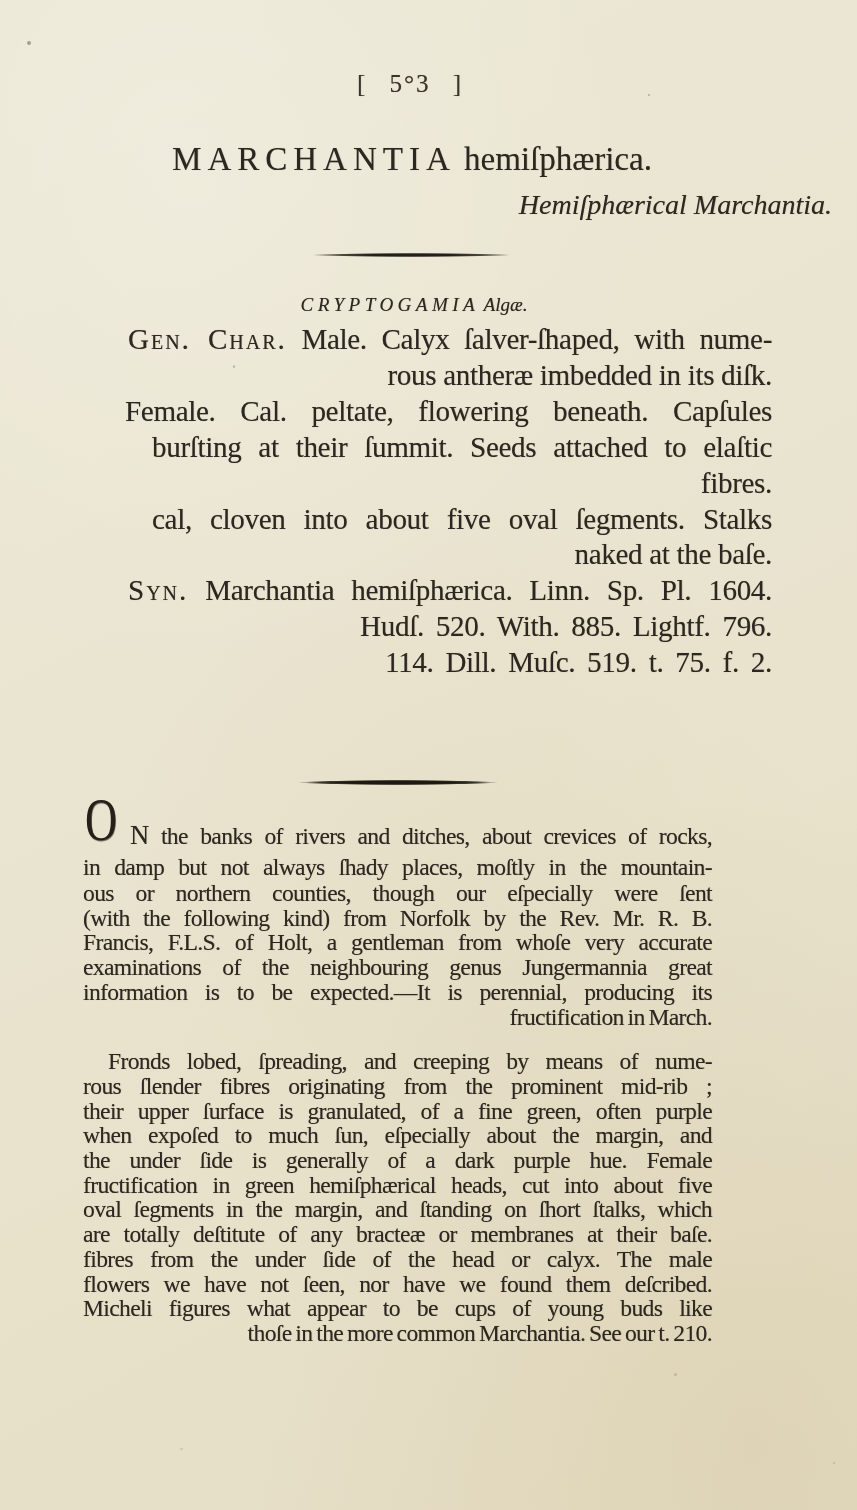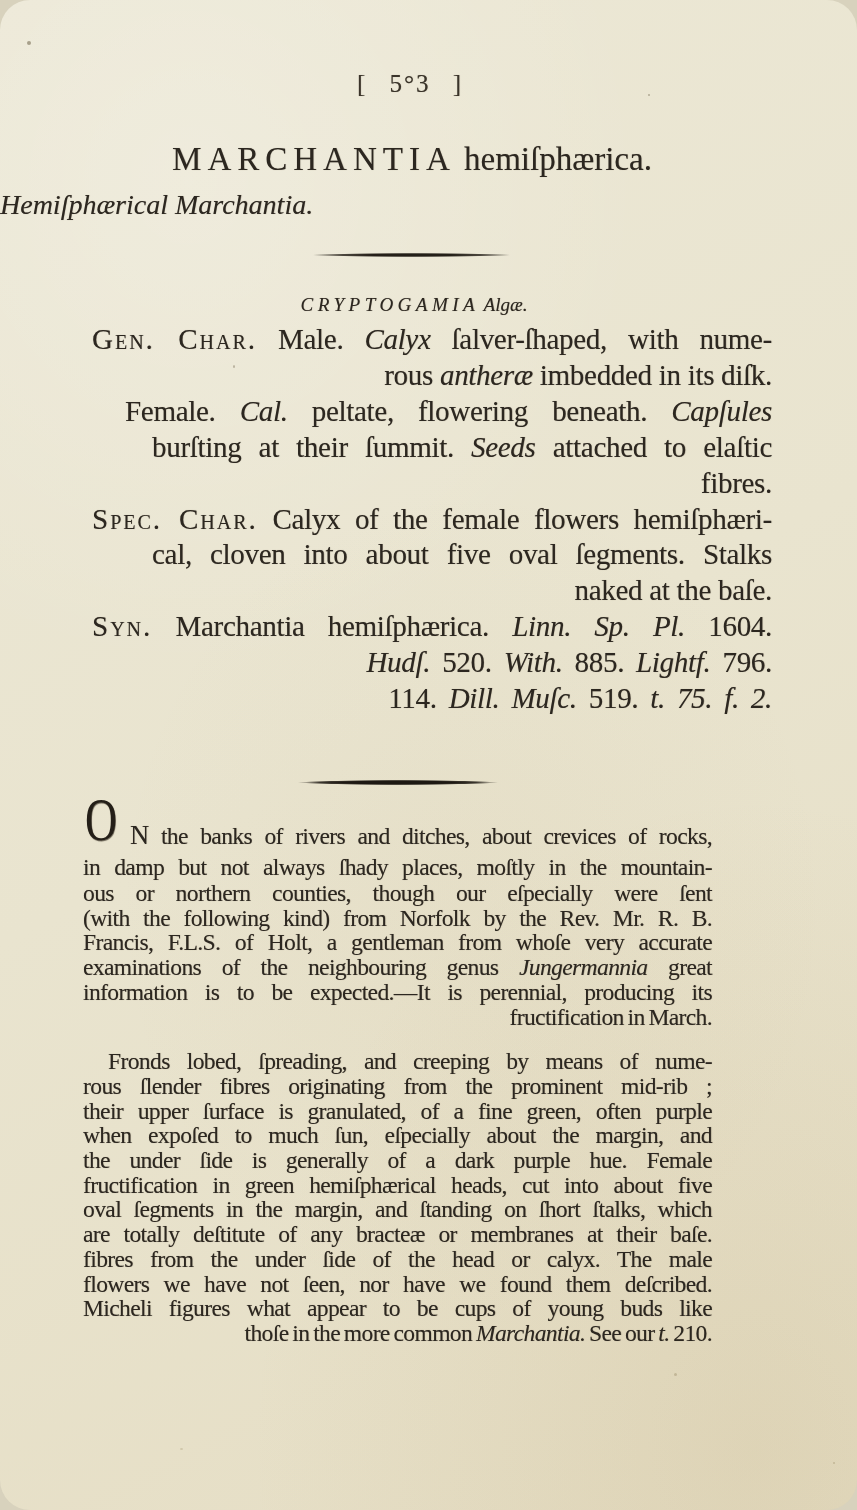--- a/index.html
+++ b/index.html
@@ -8,47 +8,46 @@
     width:857px;height:1510px;
     overflow:hidden;
     background:
       radial-gradient(90% 55% at 22% 12%, rgba(255,255,255,0.20), rgba(255,255,255,0) 60%),
       radial-gradient(95% 70% at 88% 96%, rgba(166,138,82,0.12), rgba(166,138,82,0) 62%),
       radial-gradient(60% 40% at 55% 60%, rgba(173,146,92,0.05), rgba(173,146,92,0) 70%),
       linear-gradient(152deg,#ece8d6 0%, #e9e4cf 48%, #e5ddc3 100%);
     color:#2c2720;
     font-family:"Liberation Serif","DejaVu Serif",serif;
     text-shadow:0.3px 0.4px 0.7px rgba(54,43,28,0.45);
-    border-radius:30px;
   }
   h1,h2{margin:0;padding:0;font-weight:normal;}
   .pageno{position:absolute;top:70px;left:0;width:820px;text-align:center;
     font-size:25px;word-spacing:14px;letter-spacing:2px;color:#3a342a;}
   .title{position:absolute;top:141px;left:0;width:824px;text-align:center;font-size:33px;}
   .title .caps{letter-spacing:6px;text-align:right;}
-  .subtitle{position:absolute;top:189px;left:0;width:816px;text-align:left;
+  .subtitle{position:absolute;top:189px;left:16px;width:816px;text-align:right;
     font-size:28px;font-style:italic;}
   .rule{position:absolute;border:0;}
   .rule1{top:253px;left:310px;width:203px;height:4px;
     background:radial-gradient(ellipse 50% 50% at 50% 50%, #241f18 45%, rgba(36,31,24,0.8) 72%, rgba(36,31,24,0) 100%);}
   .rule2{top:780px;left:298px;width:200px;height:5px;
     background:radial-gradient(ellipse 50% 50% at 50% 50%, #1d1812 55%, rgba(29,24,18,0.85) 78%, rgba(29,24,18,0) 100%);}
   .crypto{position:absolute;top:294px;left:0;width:828px;text-align:center;
     font-size:19px;font-style:italic;}
   .crypto .caps{letter-spacing:4.5px;}
   .charblock{position:absolute;top:322px;left:92px;width:680px;
     font-size:29px;line-height:35.9px;letter-spacing:-0.3px;}
   .charblock .main{padding-left:0;}
   .charblock .sub{padding-left:33px;}
   .charblock .cont{padding-left:60px;}
   .tline{text-align:right;}
   .just{text-align:justify;text-align-last:justify;}
   .spread{word-spacing:5px;}
-  .sc{font-variant:small-caps;letter-spacing:2px;}
-  .i{font-style:italic;}
+  .sc{font-variant:small-caps;letter-spacing:2px;margin-left:36px;}
+  .i{}
   .dropcap{position:absolute;left:85px;top:788px;font-size:62px;line-height:1em;
     transform:scaleX(0.72);transform-origin:left top;color:#241f18;
     text-shadow:0.6px 0.5px 0.8px rgba(40,32,20,0.6);}
   .bodyblock{position:absolute;top:819px;left:83px;width:629px;
     font-size:23.5px;line-height:24.7px;letter-spacing:-0.6px;word-spacing:-1.5px;}
   .first{padding-left:47px;line-height:34px;}
   .second{line-height:28px;}
   .p2{margin-top:20px;}
   .pindent{padding-left:25px;}
   .ncap{font-size:26.5px;line-height:20px;}
@@ -68,21 +67,20 @@
   <div class="rule rule1"></div>
 
   <div class="crypto"><span class="caps">CRYPTOGAMIA</span><span> Algæ.</span></div>
 
   <div class="charblock">
       <div class="tline main just"><span class="sc">Gen. Char.</span><span> Male. </span><span class="i">Calyx</span><span> ſalver-ſhaped, with nume-</span></div>
       <div class="tline cont"><span>rous </span><span class="i">antheræ</span><span> imbedded in its diſk.</span></div>
       <div class="tline sub just"><span>Female. </span><span class="i">Cal.</span><span> peltate, flowering beneath. </span><span class="i">Capſules</span></div>
       <div class="tline cont just"><span>burſting at their ſummit. </span><span class="i">Seeds</span><span> attached to elaſtic</span></div>
       <div class="tline cont"><span>fibres.</span></div>
-      <div class="tline main just"><span class="sc">Spec. Char.</span><span> Calyx of the female flowers hemiſphæri-</span></div>
       <div class="tline cont just"><span>cal, cloven into about five oval ſegments. Stalks</span></div>
       <div class="tline cont"><span>naked at the baſe.</span></div>
       <div class="tline main just"><span class="sc">Syn.</span><span> Marchantia hemiſphærica. </span><span class="i">Linn. Sp. Pl.</span><span> 1604.</span></div>
       <div class="tline cont spread"><span class="i">Hudſ.</span><span> 520. </span><span class="i">With.</span><span> 885. </span><span class="i">Lightf.</span><span> 796.</span></div>
       <div class="tline cont spread"><span>114. </span><span class="i">Dill. Muſc.</span><span> 519. </span><span class="i">t. 75. f. 2.</span></div>
     </div>
 
   <div class="rule rule2"></div>
 
   <div class="dropcap">O</div>

